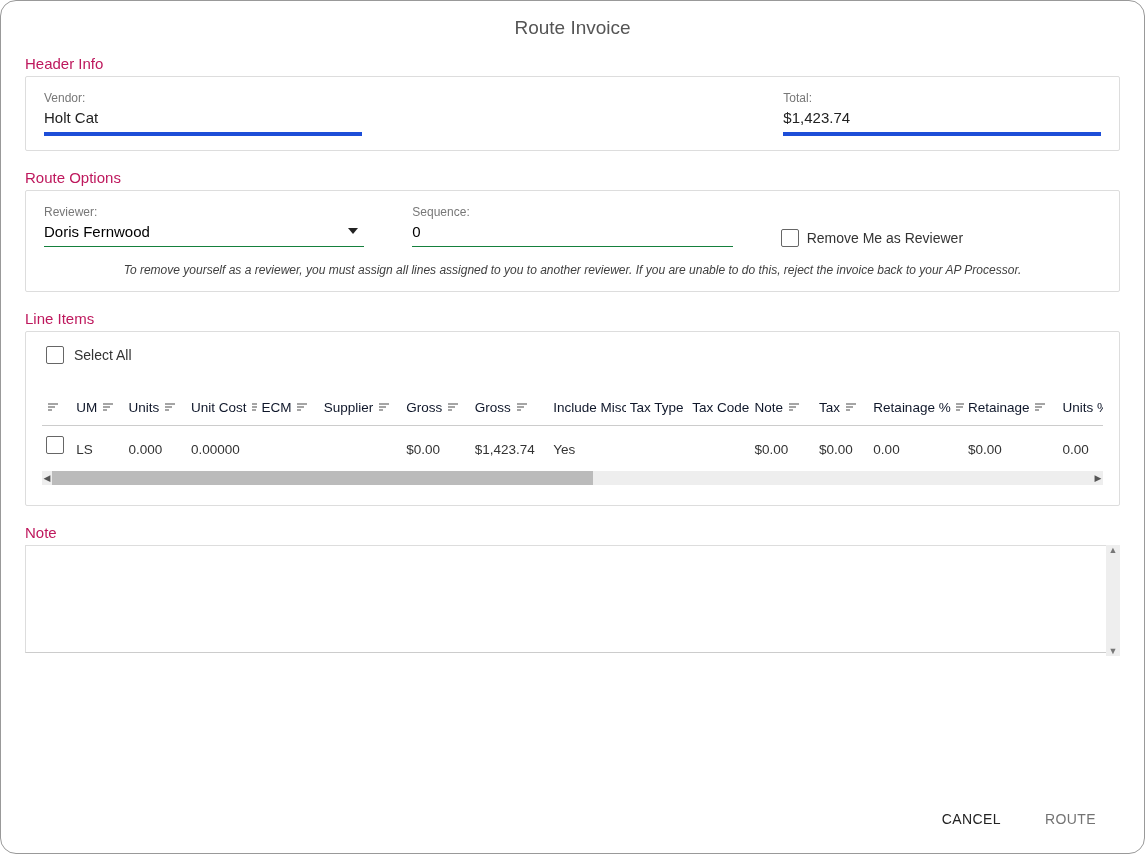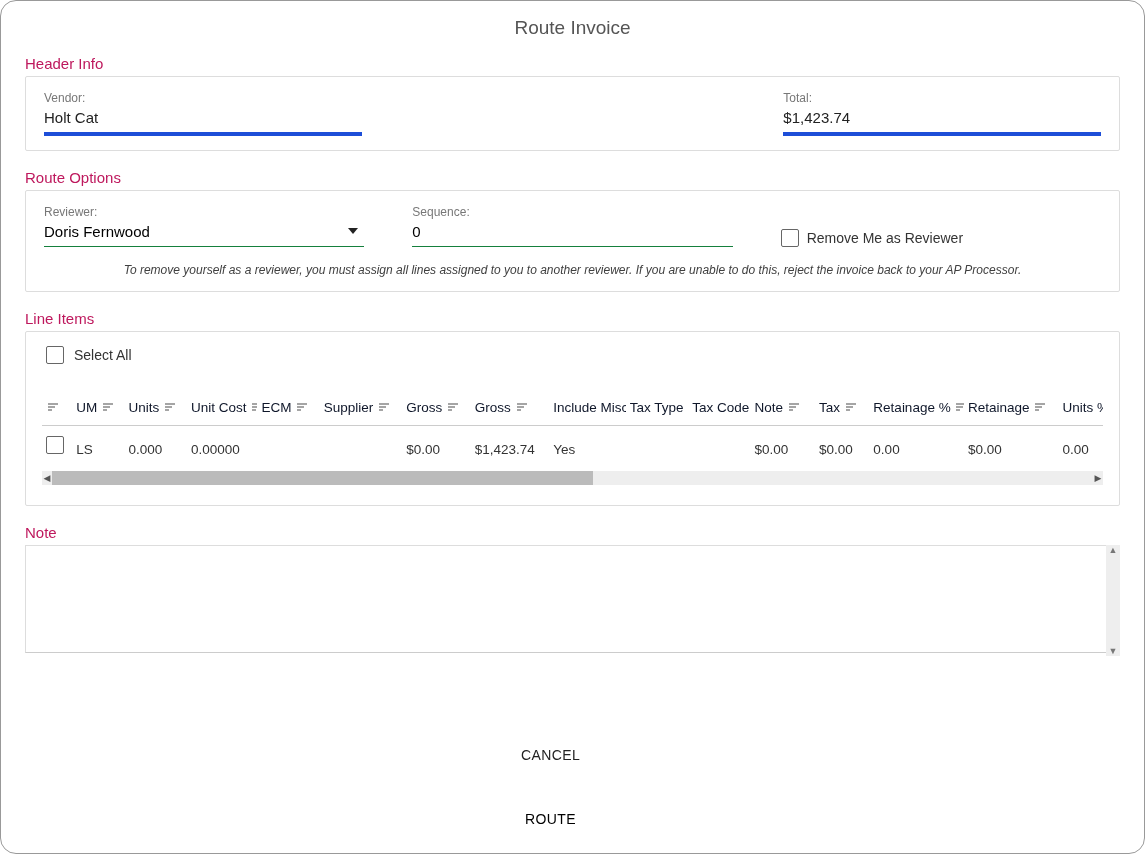--- a/index.html
+++ b/index.html
@@ -179,32 +179,31 @@
     align-items: center;
     justify-content: space-between;
     font-size: 9px; color: #777;
   }
   .dialog-actions {
     display: flex;
     justify-content: flex-end;
     gap: 36px;
     padding: 20px 44px 0 0;
     margin-top: auto;
-    flex-direction: column;
   }
   .btn {
     background: none;
     border: none;
     font-size: 14px;
     letter-spacing: 0.4px;
     cursor: pointer;
     padding: 6px 4px;
   }
   .btn-cancel { color: #222; }
-  .btn-route { color: #000000; font-weight: 500; }
+  .btn-route { color: #737373; font-weight: 500; }
 </style>
 </head>
 <body>
 
 <div class="modal">
 
   <div class="dialog-title">Route Invoice</div>
 
   <div class="section-title">Header Info</div>
   <div class="panel">

